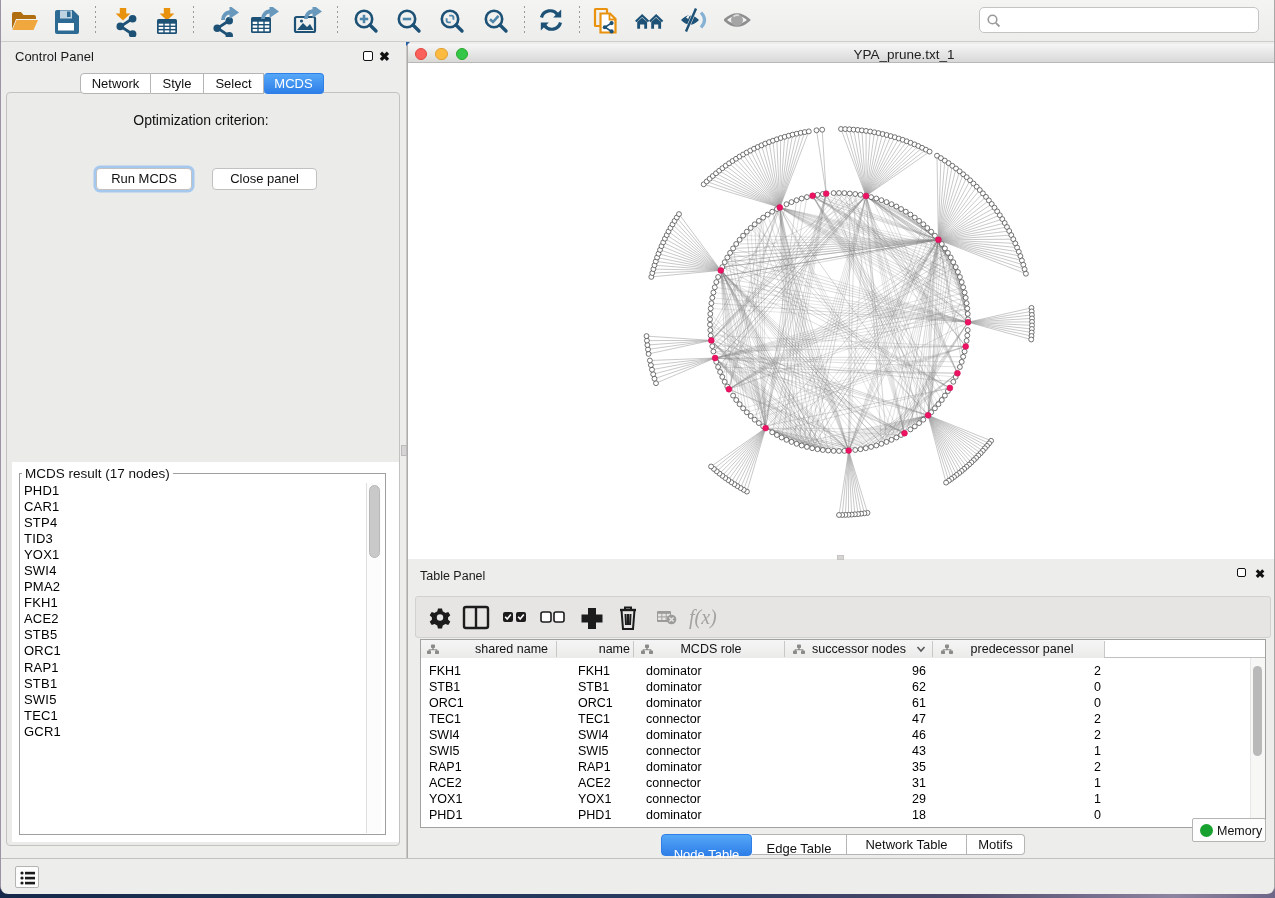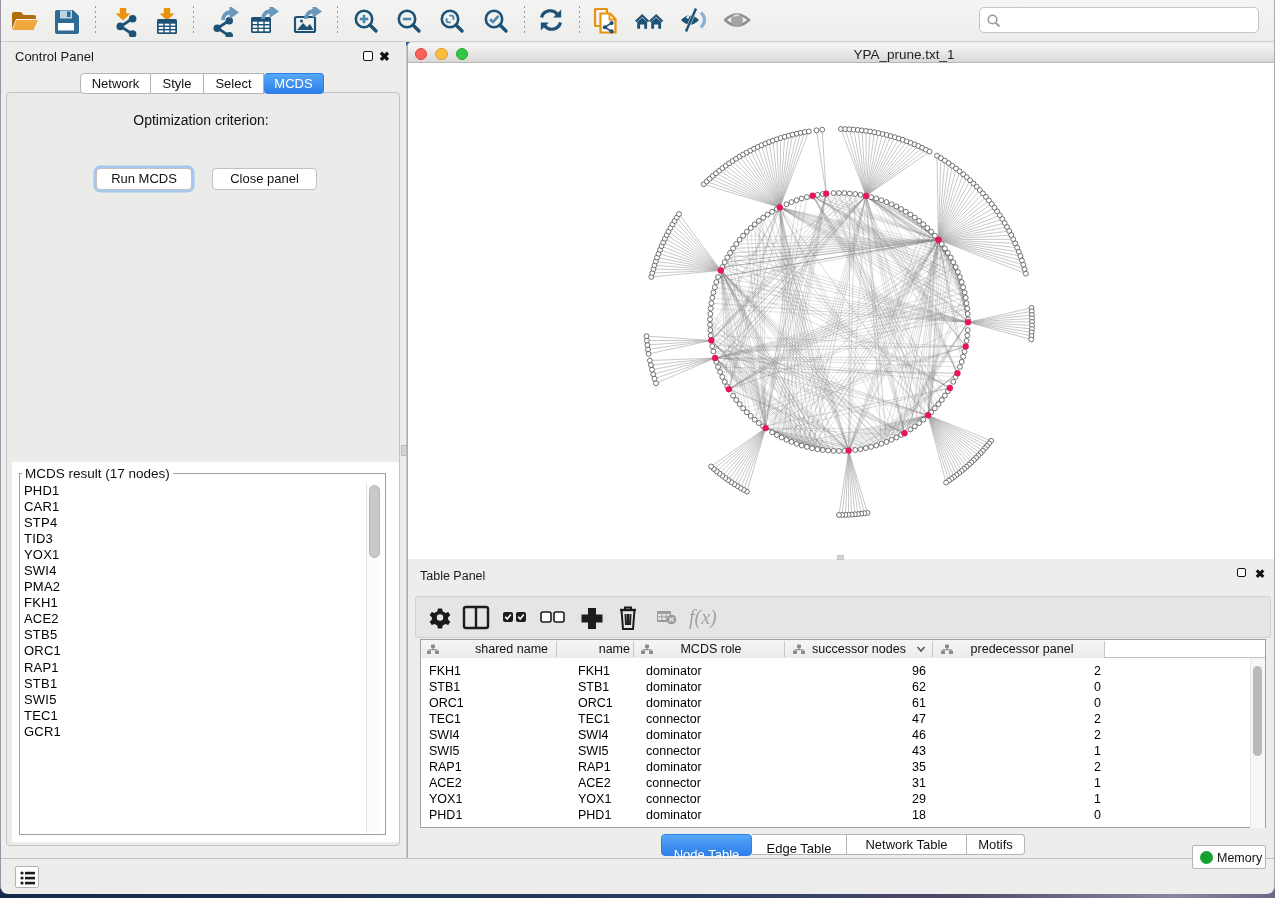--- a/index.html
+++ b/index.html
@@ -62,21 +62,21 @@
 .c3 { position:absolute; left:225px; top:1px; }
 .c4 { position:absolute; left:380px; top:1px; width:125px; text-align:right; }
 .c5 { position:absolute; left:560px; top:1px; width:120px; text-align:right; }
 #tbl-sb { position:absolute; left:829px; top:18px; width:15px; height:170px; background:#f7f7f6; border-left:1px solid #e7e7e6; }
 #tbl-sb-thumb { position:absolute; left:2px; top:8px; width:9px; height:90px; background:#b9b9b9; border-radius:4.5px; }
 
 #bottom-tabs { position:absolute; left:253px; top:274px; height:21px; display:flex; font-size:13px; }
 
 #status { position:absolute; left:0; top:858px; width:1275px; height:35px; background:#ededec; border-top:1px solid #c2c1c0; }
 #listbtn { position:absolute; left:14px; top:866px; width:24px; height:22px; background:#fdfdfd; border:1px solid #b4b4b3; border-radius:2px; }
-#membtn { position:absolute; left:1191px; top:845px; width:74px; height:24px; background:#fdfdfd; border:1px solid #b4b4b3; border-radius:2px; font-size:13px; color:#111; }
+#membtn { position:absolute; left:1191px; top:818px; width:74px; height:24px; background:#fdfdfd; border:1px solid #b4b4b3; border-radius:2px; font-size:13px; color:#111; }
 </style>
 </head>
 <body>
 <div id="app">
 <div id="toolbar">
 <svg class="ticon" style="left:9px;top:7px" width="30" height="30" viewBox="0 0 30 30">
         <path d="M2 7 q0-2 2-2 h7 l2.5 3 H24 q2 0 2 2 v2 H6 L2 22 Z" fill="#b06e10"></path>
         <path d="M6.5 13 H28 L23.5 23 H2.5 Z" fill="#f0a73e"></path>
       </svg>
 <svg class="ticon" style="left:51px;top:7px" width="30" height="30" viewBox="0 0 30 30">

